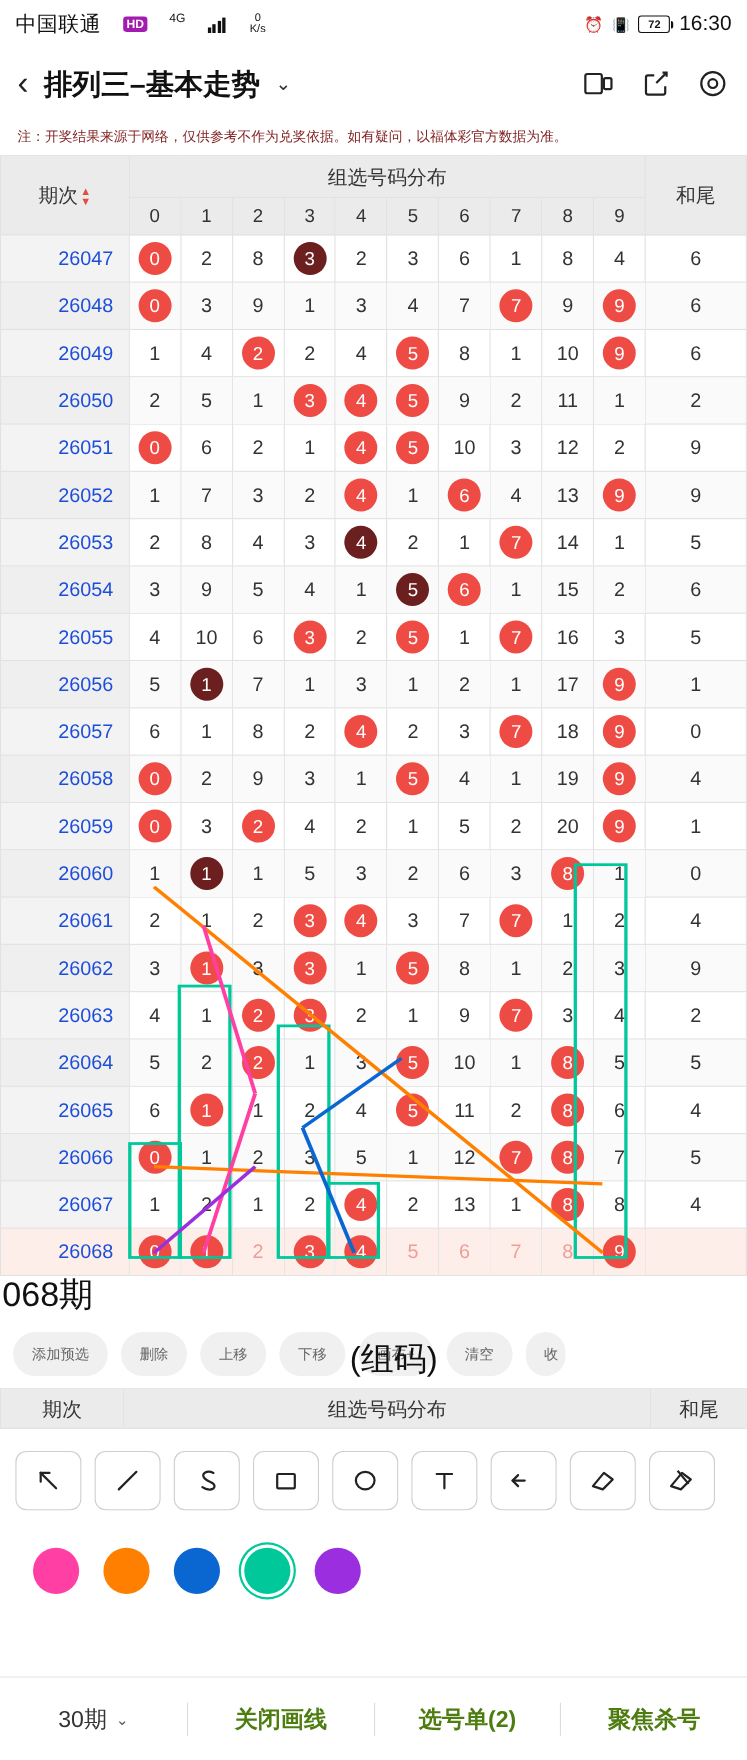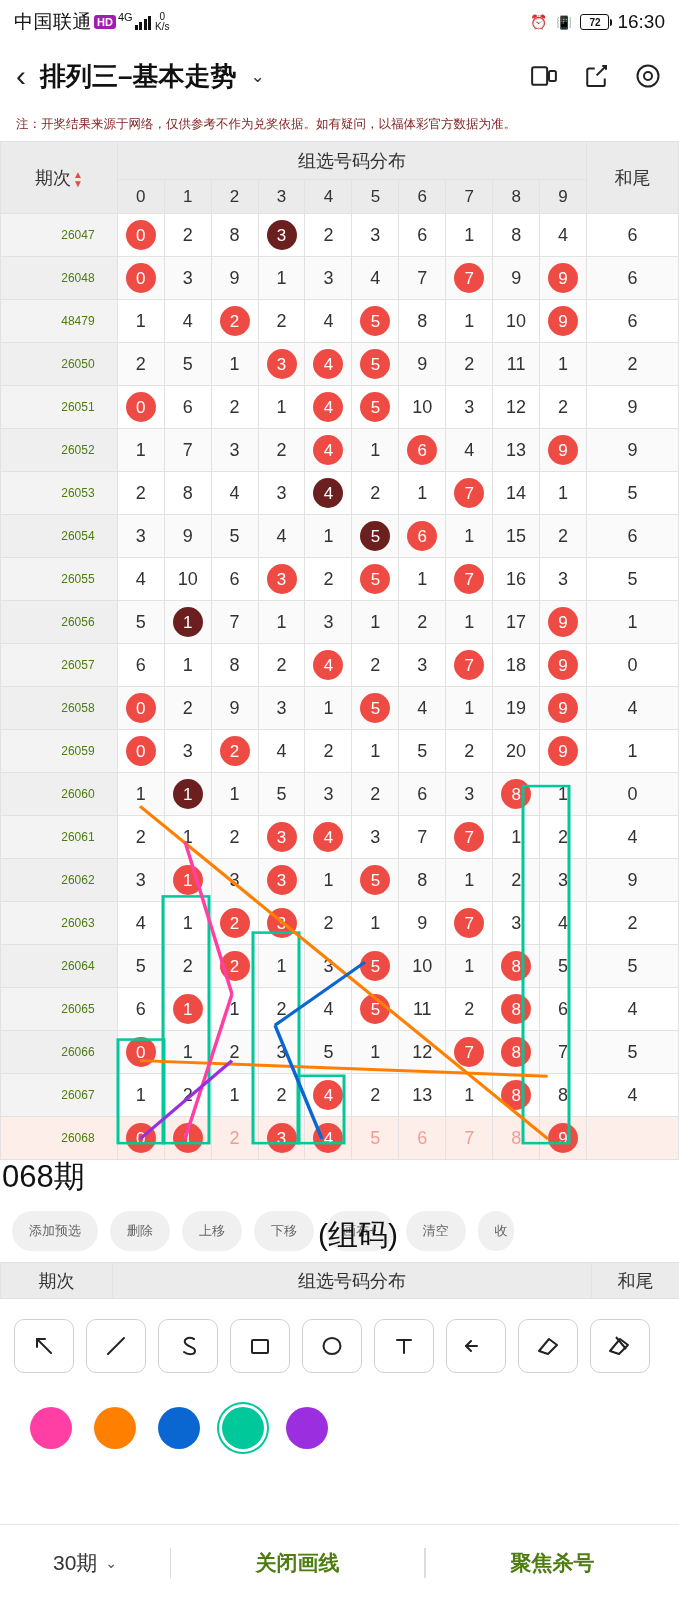--- a/index.html
+++ b/index.html
@@ -12,21 +12,21 @@
   body { position: relative; }
 
   
   .statusbar {
     height: 44px;
     display: flex; align-items: center;
     padding: 0 14px;
     font-size: 17px; color: #111;
     background: #fff;
   }
-  .sb-left { display: flex; align-items: center; gap: 2px; }
+  .sb-left { display: flex; align-items: center; gap: 20px; }
   .carrier { font-size: 19px; letter-spacing: .5px; }
   .hd-badge {
     background: #a21caf; color: #fff; font-size: 11px;
     border-radius: 3px; padding: 1px 3px; font-weight: bold;
   }
   .net-g { font-size: 11px; position: relative; top: -5px; }
   .bars { display: flex; align-items: flex-end; gap: 1.5px; height: 16px; }
   .bars i { display: block; width: 3px; background: #111; }
   .bars i:nth-child(1) { height: 5px; }
   .bars i:nth-child(2) { height: 8px; }
@@ -80,21 +80,21 @@
   .col-num { width: 45px; }
   .col-tail { width: 88px; }
   .hr1 { height: 38px; font-size: 18px; }
   .hr2 { height: 34px; font-size: 17px; color: #555; }
   .sort-arrows { font-size: 10px; color: #e14d43; display: inline-block; line-height: .9; vertical-align: middle; margin-left: 2px; }
   .sort-arrows b { display: block; }
   .sort-arrows b:first-child { color: #e14d43; }
   .sort-arrows b:last-child { color: #e14d43; }
 
   tr.row { height: 43px; }
-  tr.row td.issue { background: #f3f3f3; color: #4d7c0f; font-size: 12px; padding-left: 38px; }
+  tr.row td.issue { background: #f3f3f3; color: #1d4ed8; font-size: 18px; padding-left: 38px; }
   tr.row:nth-child(even) td { background: #fafafa; }
   tr.row:nth-child(even) td.issue { background: #efefef; }
   td.cell { position: relative; }
   td.tail { color: #333; }
 
   .ball {
     width: 30px; height: 30px; border-radius: 50%;
     color: #fff; display: inline-flex; align-items: center; justify-content: center;
     font-size: 17px; line-height: 1;
   }
@@ -294,21 +294,21 @@
           <td class="cell">1</td>
           <td class="cell">3</td>
           <td class="cell">4</td>
           <td class="cell">7</td>
           <td class="cell"><span class="ball red">7</span></td>
           <td class="cell">9</td>
           <td class="cell"><span class="ball red">9</span></td>
           <td class="tail">6</td>
         </tr>
         <tr class="row">
-          <td class="issue">48479</td>
+          <td class="issue">26049</td>
           <td class="cell">1</td>
           <td class="cell">4</td>
           <td class="cell"><span class="ball red">2</span></td>
           <td class="cell">2</td>
           <td class="cell">4</td>
           <td class="cell"><span class="ball red">5</span></td>
           <td class="cell">8</td>
           <td class="cell">1</td>
           <td class="cell">10</td>
           <td class="cell"><span class="ball red">9</span></td>
@@ -702,15 +702,16 @@
   </div>
 
 <div class="bottombar">
   <div class="bb-item bb-left">
     <span>30期</span>
     <span class="caret-sm">⌄</span>
   </div>
   <div class="bb-sep"></div>
   <div class="bb-item bb-red">关闭画线</div>
   <div class="bb-sep"></div>
+  <div class="bb-item bb-red">选号单(2)</div>
   <div class="bb-sep"></div>
   <div class="bb-item bb-red">聚焦杀号</div>
 </div>
 
 </body></html>

